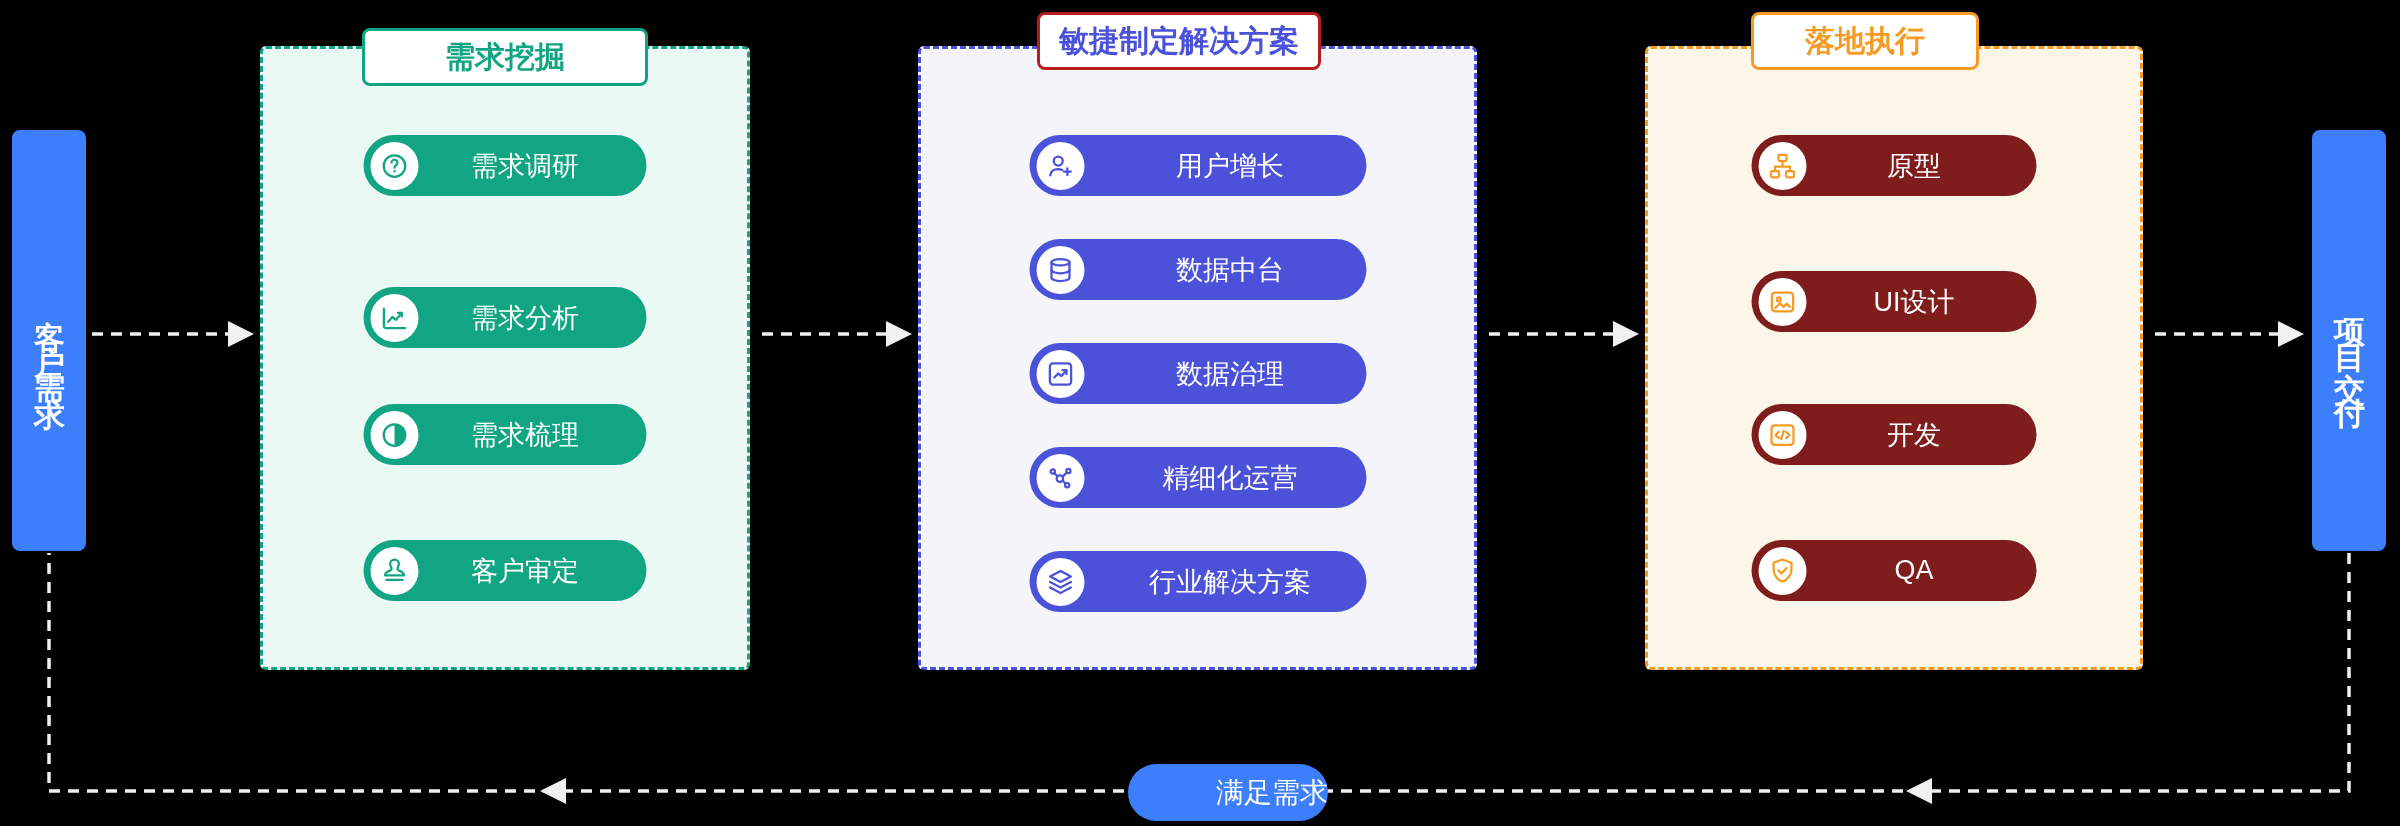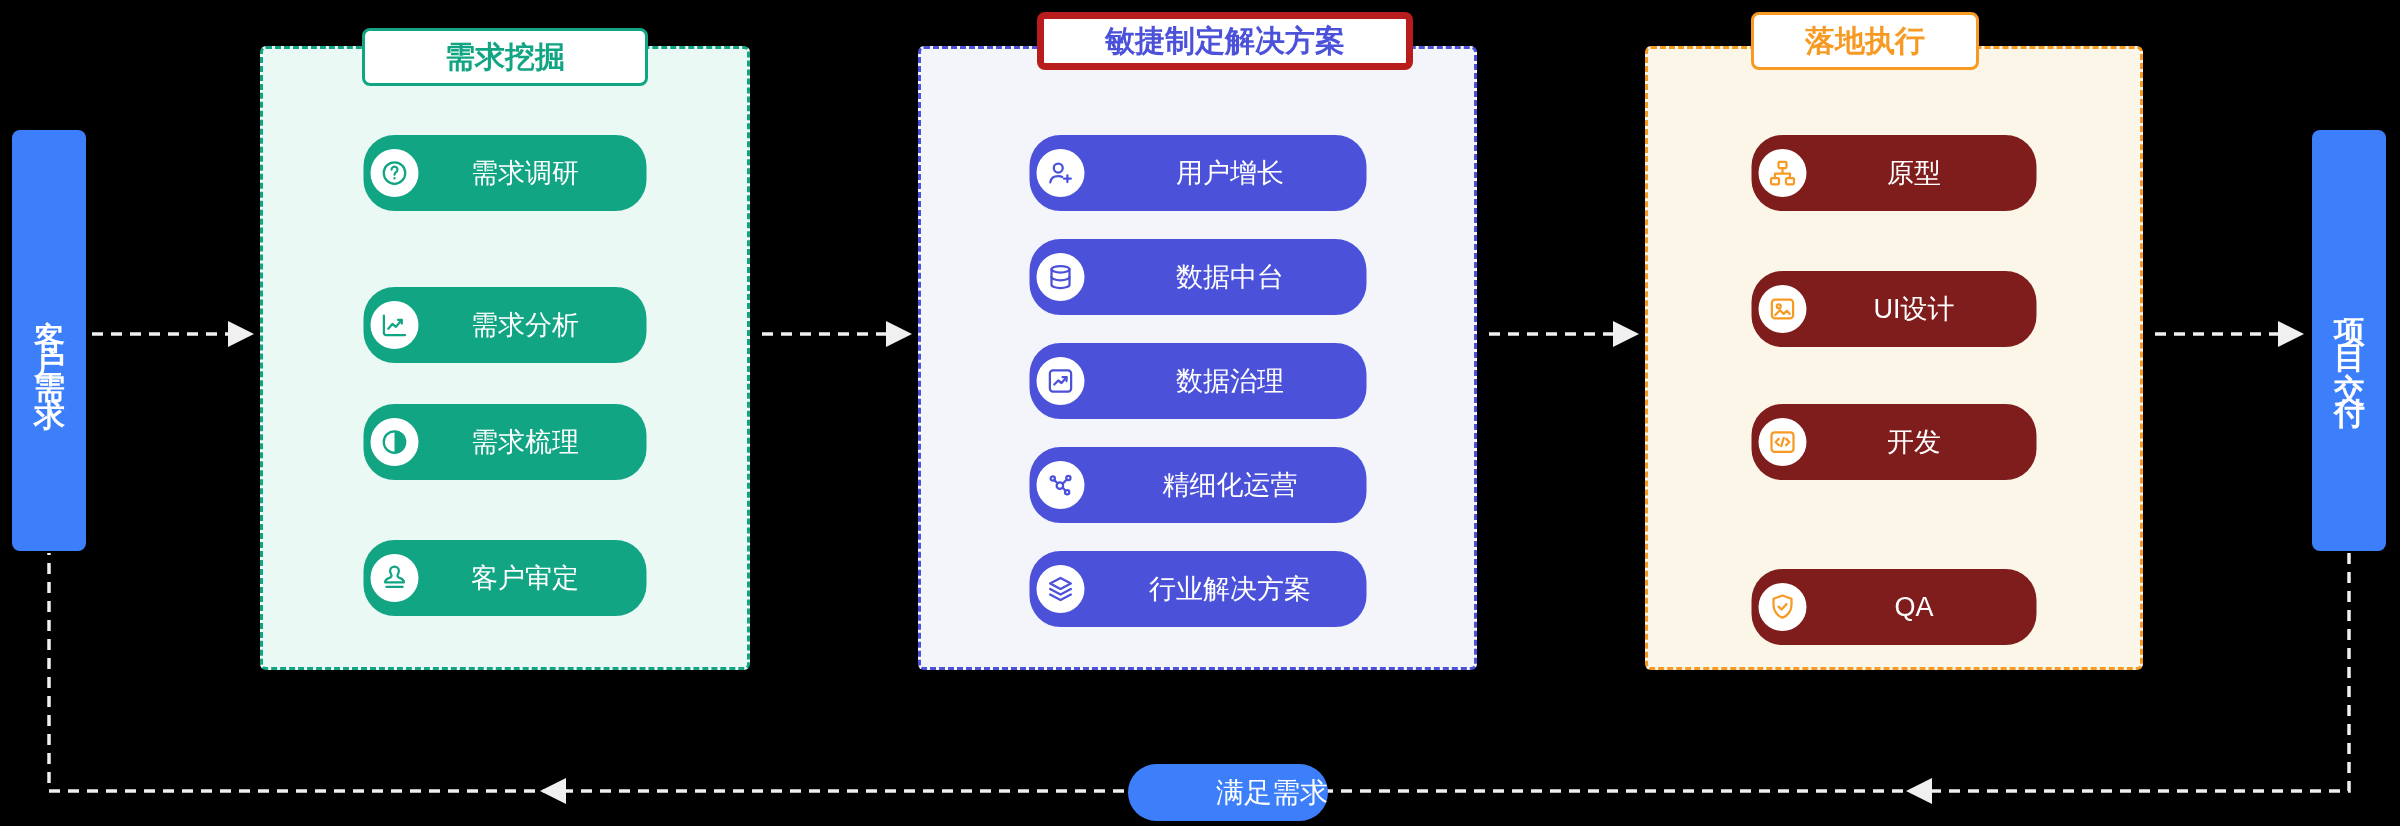--- a/index.html
+++ b/index.html
@@ -30,27 +30,27 @@
   .panel-indigo { left: 918px;  width: 559px; background: #F4F4FB; border: 3px dashed #4B52D9; }
   .panel-orange { left: 1645px; width: 498px; background: #FCF6E8; border: 3px dashed #F79A23; }
 
   
   .header {
     position: absolute; top: 12px; height: 58px; background: #fff;
     border-radius: 8px; display: flex; align-items: center; justify-content: center;
     font-weight: bold; font-size: 30px; z-index: 4;
   }
   .header-teal   { left: 362px;  width: 286px; color: #12A584; border: 3px solid #12A584; margin-top: 16px; }
-  .header-indigo { left: 1037px; width: 376px; color: #4B52D9; border: 7px solid #b91c1c; }
+  .header-indigo { left: 1037px; width: 284px; color: #4B52D9; border: 3px solid #b91c1c; }
   .header-orange { left: 1751px; width: 228px; color: #F79A23; border: 3px solid #F79A23; }
 
   
   .pill {
     position: absolute; left: 50%; transform: translateX(-50%);
-    height: 76px; border-radius: 31px;
+    height: 61px; border-radius: 31px;
     display: flex; align-items: center; padding: 16px 7px;
   }
   .pill-teal   { background: #12A584; width: 283px; }
   .pill-indigo { background: #4B52D9; width: 337px; gap: 25px; }
   .pill-orange { background: #7f1d1d; width: 285px; }
   .icon-circle {
     width: 48px; height: 48px; flex: 0 0 48px; border-radius: 50%;
     background: #fff; display: flex; align-items: center; justify-content: center;
   }
   .pill-teal   .icon-circle { color: #12A584; }
@@ -226,21 +226,21 @@
     </div>
     <div class="pill pill-orange" style="top:355px">
       <span class="icon-circle">
         <svg viewBox="0 0 24 24">
           <rect x="3.2" y="4.2" width="17.6" height="15.6" rx="2.5"></rect>
           <path d="M9 9.5L6.5 12 9 14.5M15 9.5L17.5 12 15 14.5M13 8.7l-2 6.6"></path>
         </svg>
       </span>
       <span class="label">开发</span>
     </div>
-    <div class="pill pill-orange" style="top:520px">
+    <div class="pill pill-orange" style="top:491px">
       <span class="icon-circle">
         <svg viewBox="0 0 24 24">
           <path d="M12 2.8l7.2 2.6v4.9c0 4.6-3 8.8-7.2 10.2-4.2-1.4-7.2-5.6-7.2-10.2V5.4z"></path>
           <path d="M8.9 11.7l2.3 2.3 4-4.3"></path>
         </svg>
       </span>
       <span class="label">QA</span>
     </div>
   </div>
 

